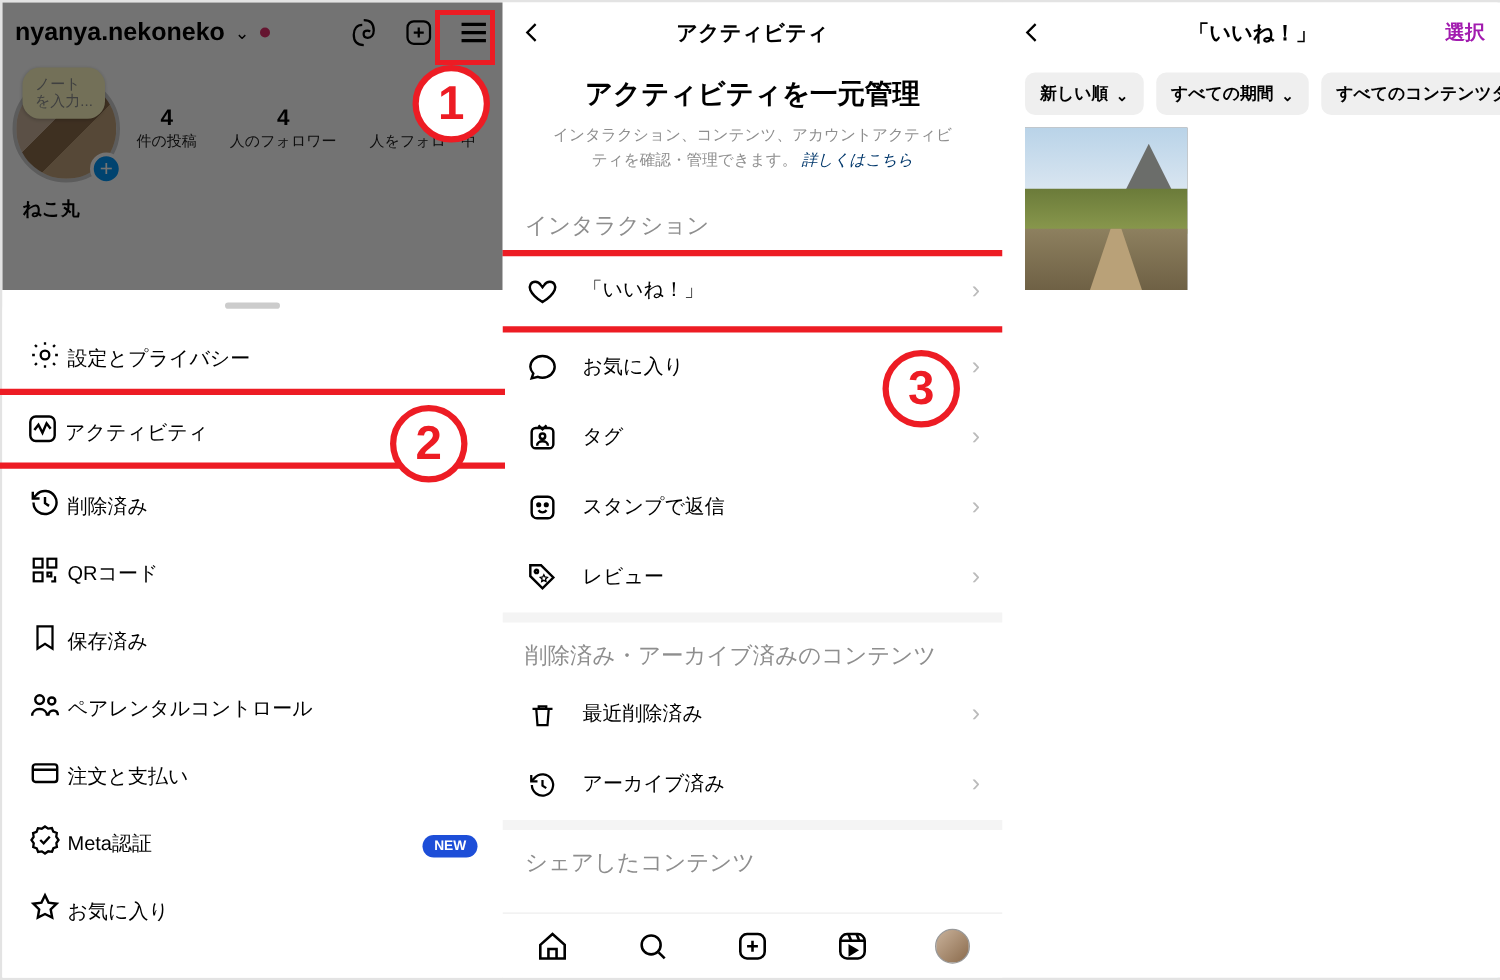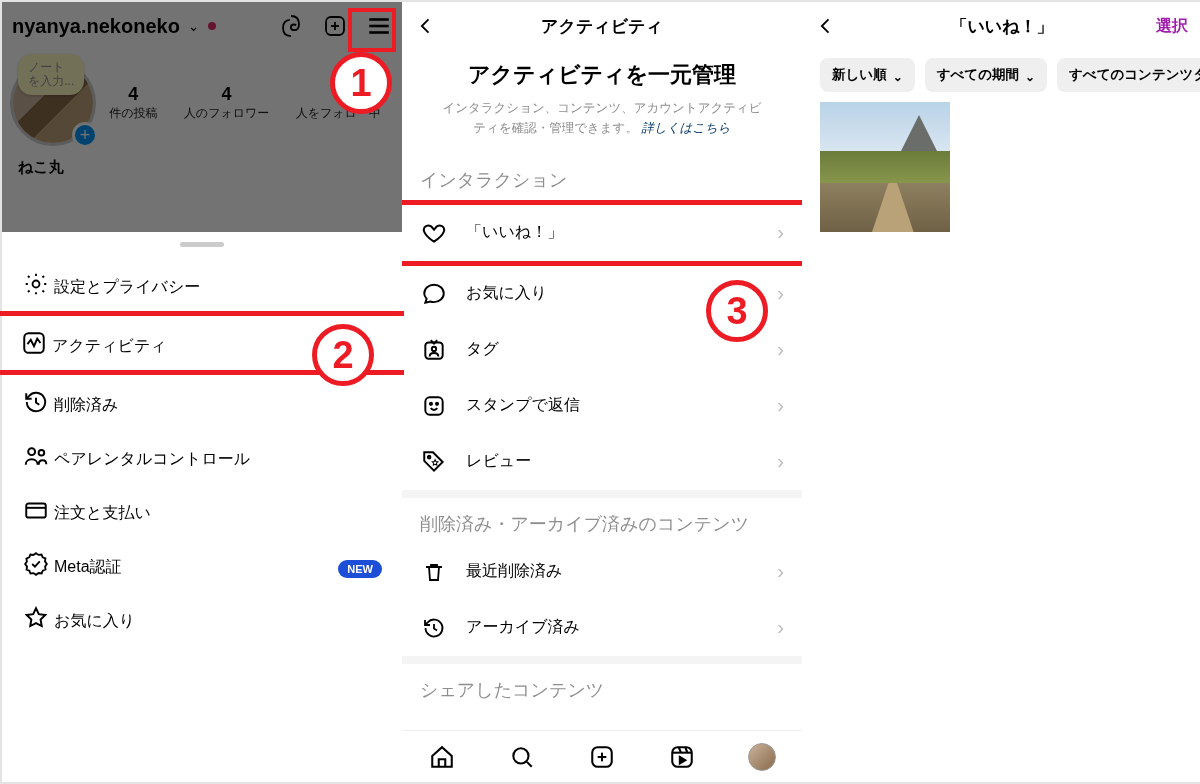--- a/index.html
+++ b/index.html
@@ -163,21 +163,40 @@
         <span class="ic">
             <svg viewBox="0 0 24 24" width="26" height="26" fill="none" stroke="#000" stroke-width="1.8">
               <path d="M3.5 12a8.5 8.5 0 1 0 2.2-5.7L3 9"></path>
               <polyline points="3 4 3 9 8 9"></polyline>
               <polyline points="12 8 12 12.5 15 14.5"></polyline>
             </svg>
           </span>
         <span>削除済み</span>
       </div>
 
-
+      <div class="menu-row">
+        <span class="ic">
+            <svg viewBox="0 0 24 24" width="24" height="24" fill="none" stroke="#000" stroke-width="1.8">
+              <rect x="3" y="3" width="7" height="7"></rect>
+              <rect x="14" y="3" width="7" height="7"></rect>
+              <rect x="3" y="14" width="7" height="7"></rect>
+              <path d="M14 14h3v3h-3zM20 17v4M17 21h4"></path>
+            </svg>
+          </span>
+        <span>QRコード</span>
+      </div>
+
+      <div class="menu-row">
+        <span class="ic">
+            <svg viewBox="0 0 24 24" width="24" height="24" fill="none" stroke="#000" stroke-width="1.8">
+              <path d="M6 3h12v18l-6-4-6 4z"></path>
+            </svg>
+          </span>
+        <span>保存済み</span>
+      </div>
 
       <div class="menu-row">
         <span class="ic">
             <svg viewBox="0 0 24 24" width="26" height="26" fill="none" stroke="#000" stroke-width="1.8">
               <circle cx="8" cy="8" r="3.2"></circle>
               <path d="M2.5 20c0-3.2 2.6-5 5.5-5s5.5 1.8 5.5 5"></path>
               <circle cx="17" cy="9" r="2.6"></circle>
               <path d="M14.5 20c0-2.5 1.6-4 3.7-4 1.8 0 3.3 1.2 3.3 3.6"></path>
             </svg>
           </span>

